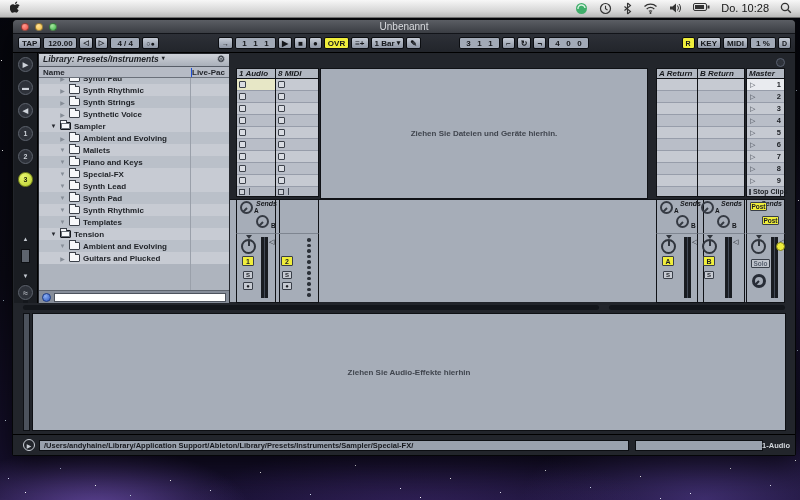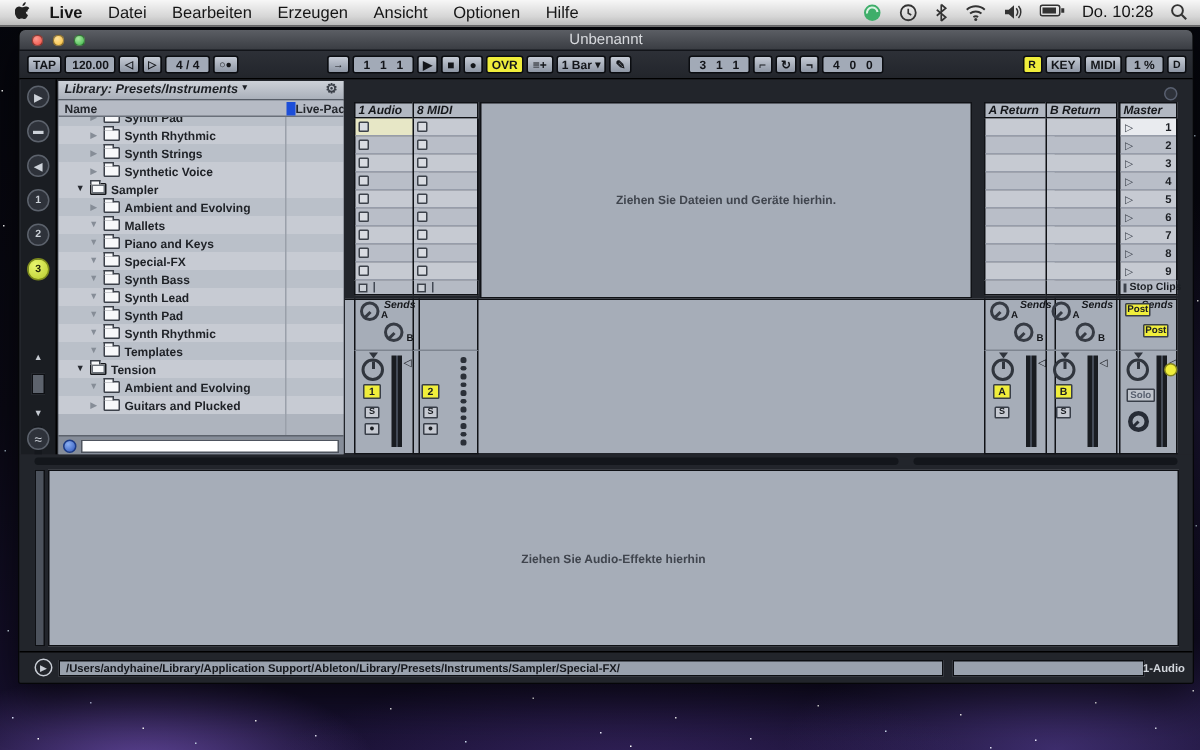--- a/index.html
+++ b/index.html
@@ -77,21 +77,21 @@
 
   
   .browser-panel { position:absolute; left:26px; top:1px; width:190px; bottom:0; background:#9aa1ac; display:flex; flex-direction:column; }
   .b-header { height:13px; flex:none; background:linear-gradient(#cdd1d8,#aab0ba); border-bottom:1px solid #575d67;
     display:flex; align-items:flex-start; font-size:8.5px; font-weight:bold; font-style:italic; color:#1d2025; padding:0 4px; }
   .b-header .gear { margin-left:auto; font-style:normal; font-size:9px; color:#3a3f47; }
   .b-header .hdr-arrow { font-size:6px; margin-left:3px; font-style:normal; }
   .b-cols { height:11px; flex:none; background:#b6bbc5; border-bottom:1px solid #6a707a; display:flex;
     font-size:8px; font-weight:bold; color:#23262c; align-items:center; }
   .b-cols .cname { flex:1; padding-left:4px; }
-  .b-cols .cpack { width:38px; border-left:6px solid #1d4ed8; padding-left:0; overflow:hidden; white-space:nowrap; }
+  .b-cols .cpack { width:38px; border-left:1px solid #1d4ed8; padding-left:0; overflow:hidden; white-space:nowrap; }
   .b-rows { flex:1; overflow:hidden; position:relative; background:#aeb4be; }
   .b-rows::after { content:""; position:absolute; top:0; bottom:0; right:38px; border-left:1px solid #9aa0aa; }
   .b-row { height:12px; display:flex; align-items:center; gap:3px; background:#c7cbd3; }
   .b-row.alt { background:#bac0c9; }
   .b-row.partial { margin-top:-6px; }
   .tri { font-size:6px; color:#868d97; width:7px; text-align:center; flex:none; }
   .tri.dark { color:#26292f; }
   .folder { width:11px; height:8px; background:#f7f8fa; border:1px solid #3c414a; border-radius:1px; position:relative; flex:none; }
   .folder::before { content:""; position:absolute; top:-3px; left:-1px; width:5px; height:2px;
     background:#f7f8fa; border:1px solid #3c414a; border-bottom:none; }
@@ -198,21 +198,20 @@
 
 <div class="desktop">
   <div class="stars"></div>
 
   <div class="menubar">
     <span class="apple">
       <svg width="11" height="13" viewBox="0 0 11 13">
           <path fill="#222" d="M8.2 6.9c0-1.6 1.3-2.4 1.4-2.4C8.9 3.4 7.7 3.3 7.3 3.3c-1-.1-1.9.6-2.4.6-.5 0-1.3-.6-2.1-.6C1.7 3.3.7 4 .2 5.1c-.9 1.6-.2 4 .7 5.3.4.6 1 1.3 1.7 1.3.7 0 1-.4 1.8-.4s1.1.4 1.8.4c.8 0 1.3-.6 1.7-1.2.5-.7.7-1.4.7-1.4s-1.4-.6-1.4-2.2zM6.6 2.2c.4-.5.6-1.1.6-1.7-.6 0-1.2.4-1.6.8-.4.4-.7 1-.6 1.7.6 0 1.2-.3 1.6-.8z"></path>
         </svg>
     </span>
-    <span id="menu-items"><span class="menu-item bold">Live</span><span class="menu-item">Datei</span><span class="menu-item">Bearbeiten</span><span class="menu-item">Erzeugen</span><span class="menu-item">Ansicht</span><span class="menu-item">Optionen</span><span class="menu-item">Hilfe</span></span>
     <span class="mb-right">
       <span>
           <svg width="13" height="13">
             <circle cx="6.5" cy="6.5" r="5.5" fill="#3fae6a"></circle>
             <path d="M3 7a3.5 3.5 0 0 1 7-1" stroke="#d9f2e2" stroke-width="1.4" fill="none"></path>
           </svg>
         </span>
       <span>
           <svg width="13" height="13">
             <circle cx="6.5" cy="6.5" r="5" fill="none" stroke="#333" stroke-width="1.2"></circle>
@@ -376,25 +375,20 @@
             <div class="b-row alt" style="padding-left: 20px;">
               <span class="tri">▼</span>
               <span class="folder"></span>
               <span class="b-label">Piano and Keys</span>
             </div>
             <div class="b-row" style="padding-left: 20px;">
               <span class="tri">▼</span>
               <span class="folder"></span>
               <span class="b-label">Special-FX</span>
             </div>
-            <div class="b-row alt" style="padding-left: 20px;">
-              <span class="tri">▼</span>
-              <span class="folder"></span>
-              <span class="b-label">Synth Bass</span>
-            </div>
             <div class="b-row" style="padding-left: 20px;">
               <span class="tri">▼</span>
               <span class="folder"></span>
               <span class="b-label">Synth Lead</span>
             </div>
             <div class="b-row alt" style="padding-left: 20px;">
               <span class="tri">▼</span>
               <span class="folder"></span>
               <span class="b-label">Synth Pad</span>
             </div>

